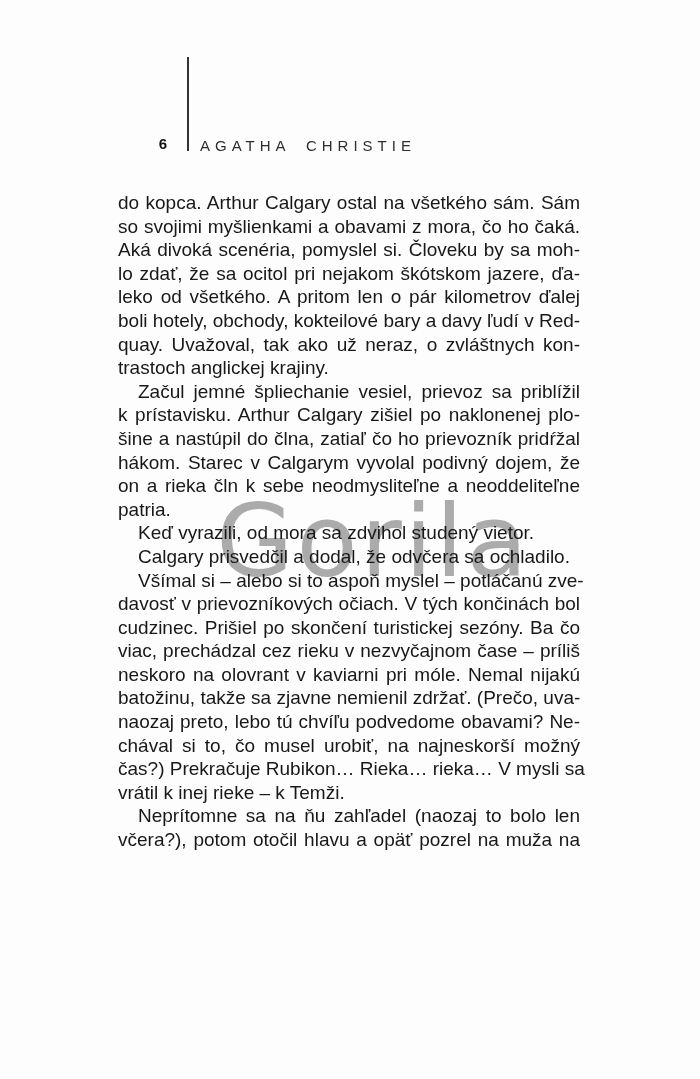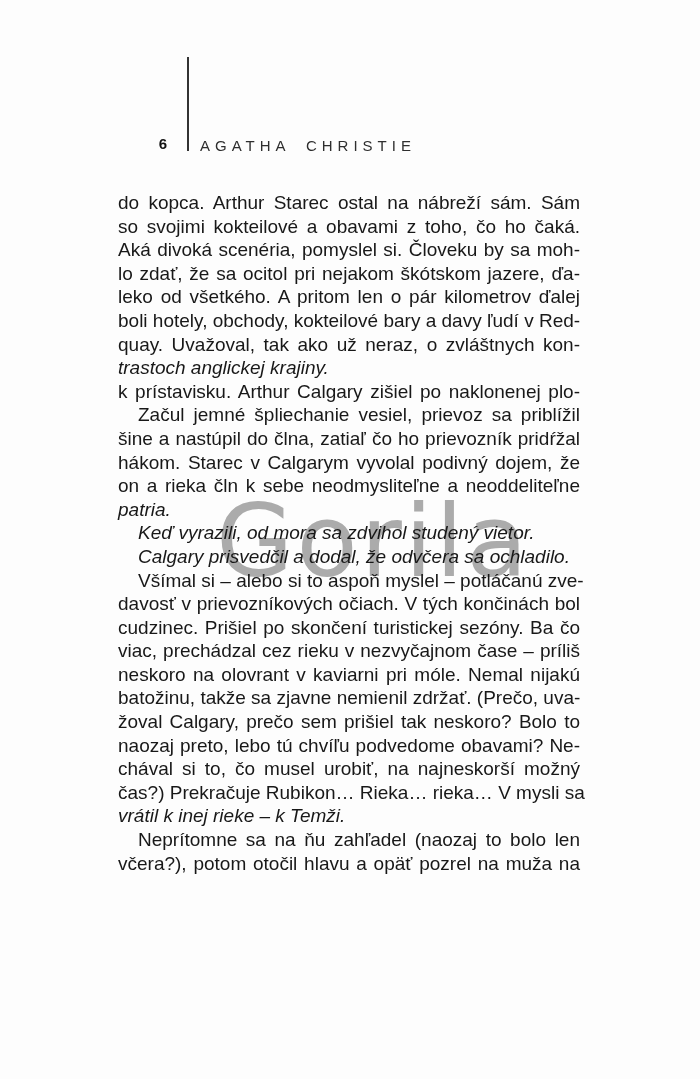--- a/index.html
+++ b/index.html
@@ -55,60 +55,59 @@
     z-index: 1;
     font-size: 19px; line-height: 23.6px;
     color: #181818;
   }
   .bline {
     height: 23.6px;
     white-space: nowrap;
     text-align: justify;
     text-align-last: justify;
   }
-  .bline.last { text-align: center; text-align-last: left; font-style: italic; }
+  .bline.last { text-align: center; text-align-last: left; }
   .bline.ind  { padding-left: 20px; }
 </style>
 </head>
 <body>
 
 <div id="page">
 
   <span id="page-number">6</span>
 
   <div id="header-divider"></div>
 
   <span id="running-title">AGATHA CHRISTIE</span>
 
   <div id="watermark" style="color: rgb(171, 171, 171);">Gorila</div>
 
   <div id="body-text">
-      <div class="bline">do kopca. Arthur Starec ostal na nábreží sám. Sám</div>
-      <div class="bline">so svojimi kokteilové a obavami z toho, čo ho čaká.</div>
+      <div class="bline">do kopca. Arthur Calgary ostal na všetkého sám. Sám</div>
+      <div class="bline">so svojimi myšlienkami a obavami z mora, čo ho čaká.</div>
       <div class="bline">Aká divoká scenéria, pomyslel si. Človeku by sa moh-</div>
       <div class="bline">lo zdať, že sa ocitol pri nejakom škótskom jazere, ďa-</div>
       <div class="bline">leko od všetkého. A pritom len o pár kilometrov ďalej</div>
       <div class="bline">boli hotely, obchody, kokteilové bary a davy ľudí v Red-</div>
       <div class="bline">quay. Uvažoval, tak ako už neraz, o zvláštnych kon-</div>
       <div class="bline last">trastoch anglickej krajiny.</div>
+      <div class="bline ind">Začul jemné špliechanie vesiel, prievoz sa priblížil</div>
       <div class="bline">k prístavisku. Arthur Calgary zišiel po naklonenej plo-</div>
-      <div class="bline ind">Začul jemné špliechanie vesiel, prievoz sa priblížil</div>
       <div class="bline">šine a nastúpil do člna, zatiaľ čo ho prievozník pridŕžal</div>
       <div class="bline">hákom. Starec v Calgarym vyvolal podivný dojem, že</div>
       <div class="bline">on a rieka čln k sebe neodmysliteľne a neoddeliteľne</div>
       <div class="bline last">patria.</div>
       <div class="bline ind last">Keď vyrazili, od mora sa zdvihol studený vietor.</div>
       <div class="bline ind last">Calgary prisvedčil a dodal, že odvčera sa ochladilo.</div>
       <div class="bline ind">Všímal si – alebo si to aspoň myslel – potláčanú zve-</div>
       <div class="bline">davosť v prievozníkových očiach. V tých končinách bol</div>
       <div class="bline">cudzinec. Prišiel po skončení turistickej sezóny. Ba čo</div>
       <div class="bline">viac, prechádzal cez rieku v nezvyčajnom čase – príliš</div>
       <div class="bline">neskoro na olovrant v kaviarni pri móle. Nemal nijakú</div>
       <div class="bline">batožinu, takže sa zjavne nemienil zdržať. (Prečo, uva-</div>
-      <div class="bline">žoval Calgary, prečo sem prišiel tak neskoro? Bolo to</div>
       <div class="bline">naozaj preto, lebo tú chvíľu podvedome obavami? Ne-</div>
       <div class="bline">chával si to, čo musel urobiť, na najneskorší možný</div>
       <div class="bline">čas?) Prekračuje Rubikon… Rieka… rieka… V mysli sa</div>
       <div class="bline last">vrátil k inej rieke – k Temži.</div>
       <div class="bline ind">Neprítomne sa na ňu zahľadel (naozaj to bolo len</div>
       <div class="bline">včera?), potom otočil hlavu a opäť pozrel na muža na</div>
     </div>
 
 </div>
 

